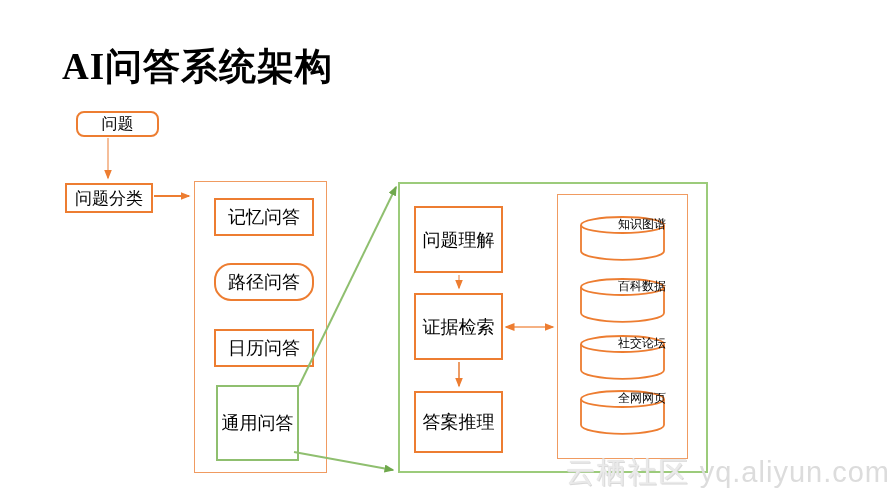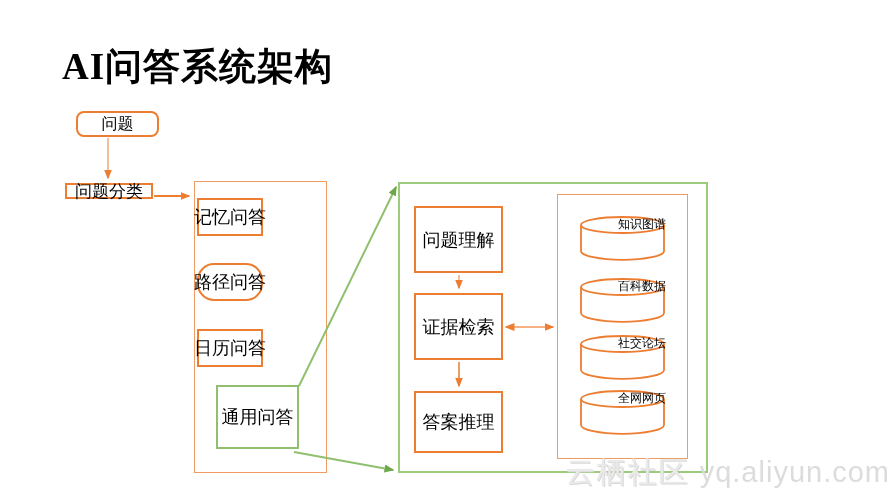--- a/index.html
+++ b/index.html
@@ -18,26 +18,26 @@
   }
   .box.small{font-size:16px;}
   .box.rounded{border-radius:8px;}
   .panel{
     position:absolute;background:transparent;border:1.5px solid #F09B61;box-sizing:border-box;
   }
   .panel.green{border:2px solid #9CCB7B;}
   .box.green{border:2px solid #8FBF6F;}
   
   #q-box{left:76px;top:111px;width:83px;height:26px;}
-  #qc-box{left:65px;top:183px;width:88px;height:16px;font-size:17px;}
+  #qc-box{left:65px;top:183px;width:88px;height:30px;font-size:17px;}
   
   #cat-panel{left:194px;top:181px;width:133px;height:292px;}
-  .cat{left:197px;width:66px;height:38px;}
+  .cat{left:214px;width:100px;height:38px;}
   #cat-0{top:198px;} #cat-1{top:263px;border-radius:17px;} #cat-2{top:329px;}
-  #cat-3{left:216px;top:385px;width:83px;height:64px;}
+  #cat-3{left:216px;top:385px;width:83px;height:76px;}
   
   #detail-panel{left:398px;top:182px;width:310px;height:291px;}
   .pipe{left:414px;width:89px;}
   #pipe-0{top:206px;height:67px;}
   #pipe-1{top:293px;height:67px;font-family:Liberation Serif, serif;}
   #pipe-2{top:391px;height:62px;}
   
   #ds-panel{left:557px;top:194px;width:131px;height:265px;}
   .cylinder{position:absolute;left:579px;width:87px;height:47px;}
   .cylinder svg{position:absolute;left:0;top:0;}

